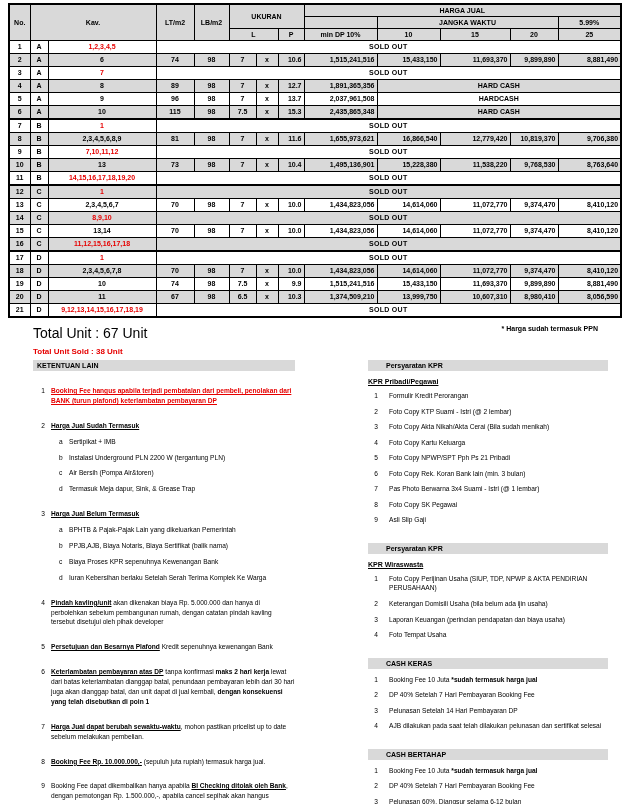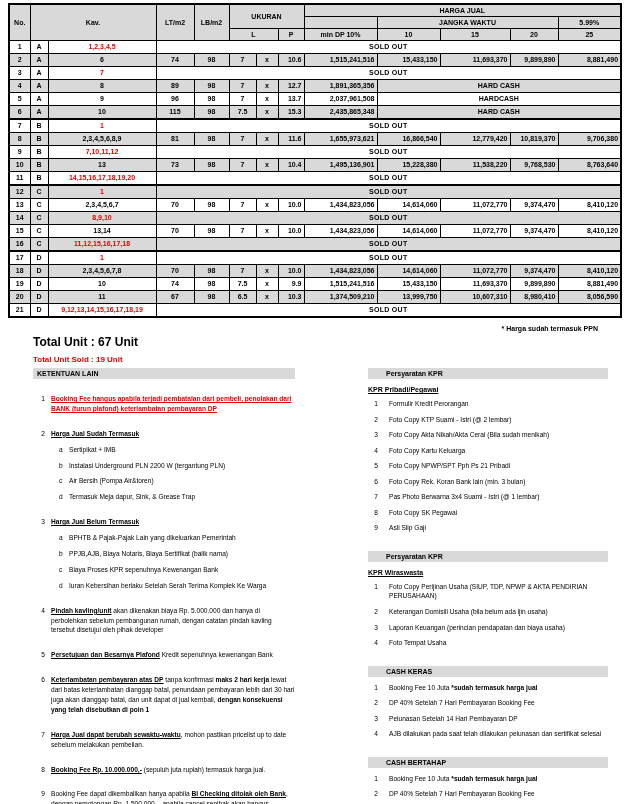--- a/index.html
+++ b/index.html
@@ -21,21 +21,21 @@
   .c-blok { text-align:center; }
   .c-kav { text-align:center; }
   .c-mid { text-align:center; }
   .c-num { text-align:right; padding-right:3px; }
   .c-price { text-align:right; padding-right:3px; }
   .c-status { text-align:center; letter-spacing:.3px; }
   .c-cash { text-align:center; }
 
   
   .summary { display:flex; justify-content:space-between; align-items:flex-start; margin:7px 30px 0 33px; }
-  .total-unit { font-size:12px; font-weight:bold;margin-top:10px; }
+  .total-unit { font-size:14px; font-weight:normal; }
   .ppn-note { font-size:7px; font-weight:bold; }
   .total-sold { font-size:8px; font-weight:bold; color:#e60000; margin:6px 0 4px 33px; }
 
   
   .columns { display:flex; align-items:flex-start; margin:2px 0 0 33px; }
   .left-col  { width:262px; }
   .right-col { width:240px; margin-left:73px; }
 
   .bar { background:#d9d9d9; font-size:7px; font-weight:bold; padding:2px 4px; }
   .sec-bar { background:#d9d9d9; font-size:7px; font-weight:bold; padding:2px 4px 2px 18px; }
@@ -320,21 +320,21 @@
           <td class="c-kav red">9,12,13,14,15,16,17,18,19</td>
           <td class="c-status" colspan="10">SOLD OUT</td>
         </tr>
       </tbody>
   </table>
 
   <div class="summary">
     <div class="total-unit">Total Unit : 67 Unit</div>
     <div class="ppn-note">* Harga sudah termasuk PPN</div>
   </div>
-  <div class="total-sold">Total Unit Sold : 19 Unit</div>
+  <div class="total-sold">Total Unit Sold : 38 Unit</div>
 
   <div class="columns">
     <div class="left-col">
       <div class="bar">KETENTUAN LAIN</div>
       <div id="ketentuan-list">
           <div class="k-item">
             <span class="k-num">1</span>
             <div class="k-body"><span class="s-rbu">Booking Fee hangus apabila terjadi pembatalan dari pembeli, penolakan dari BANK (turun plafond) keterlambatan pembayaran DP</span></div>
           </div>
           <div class="k-item">

